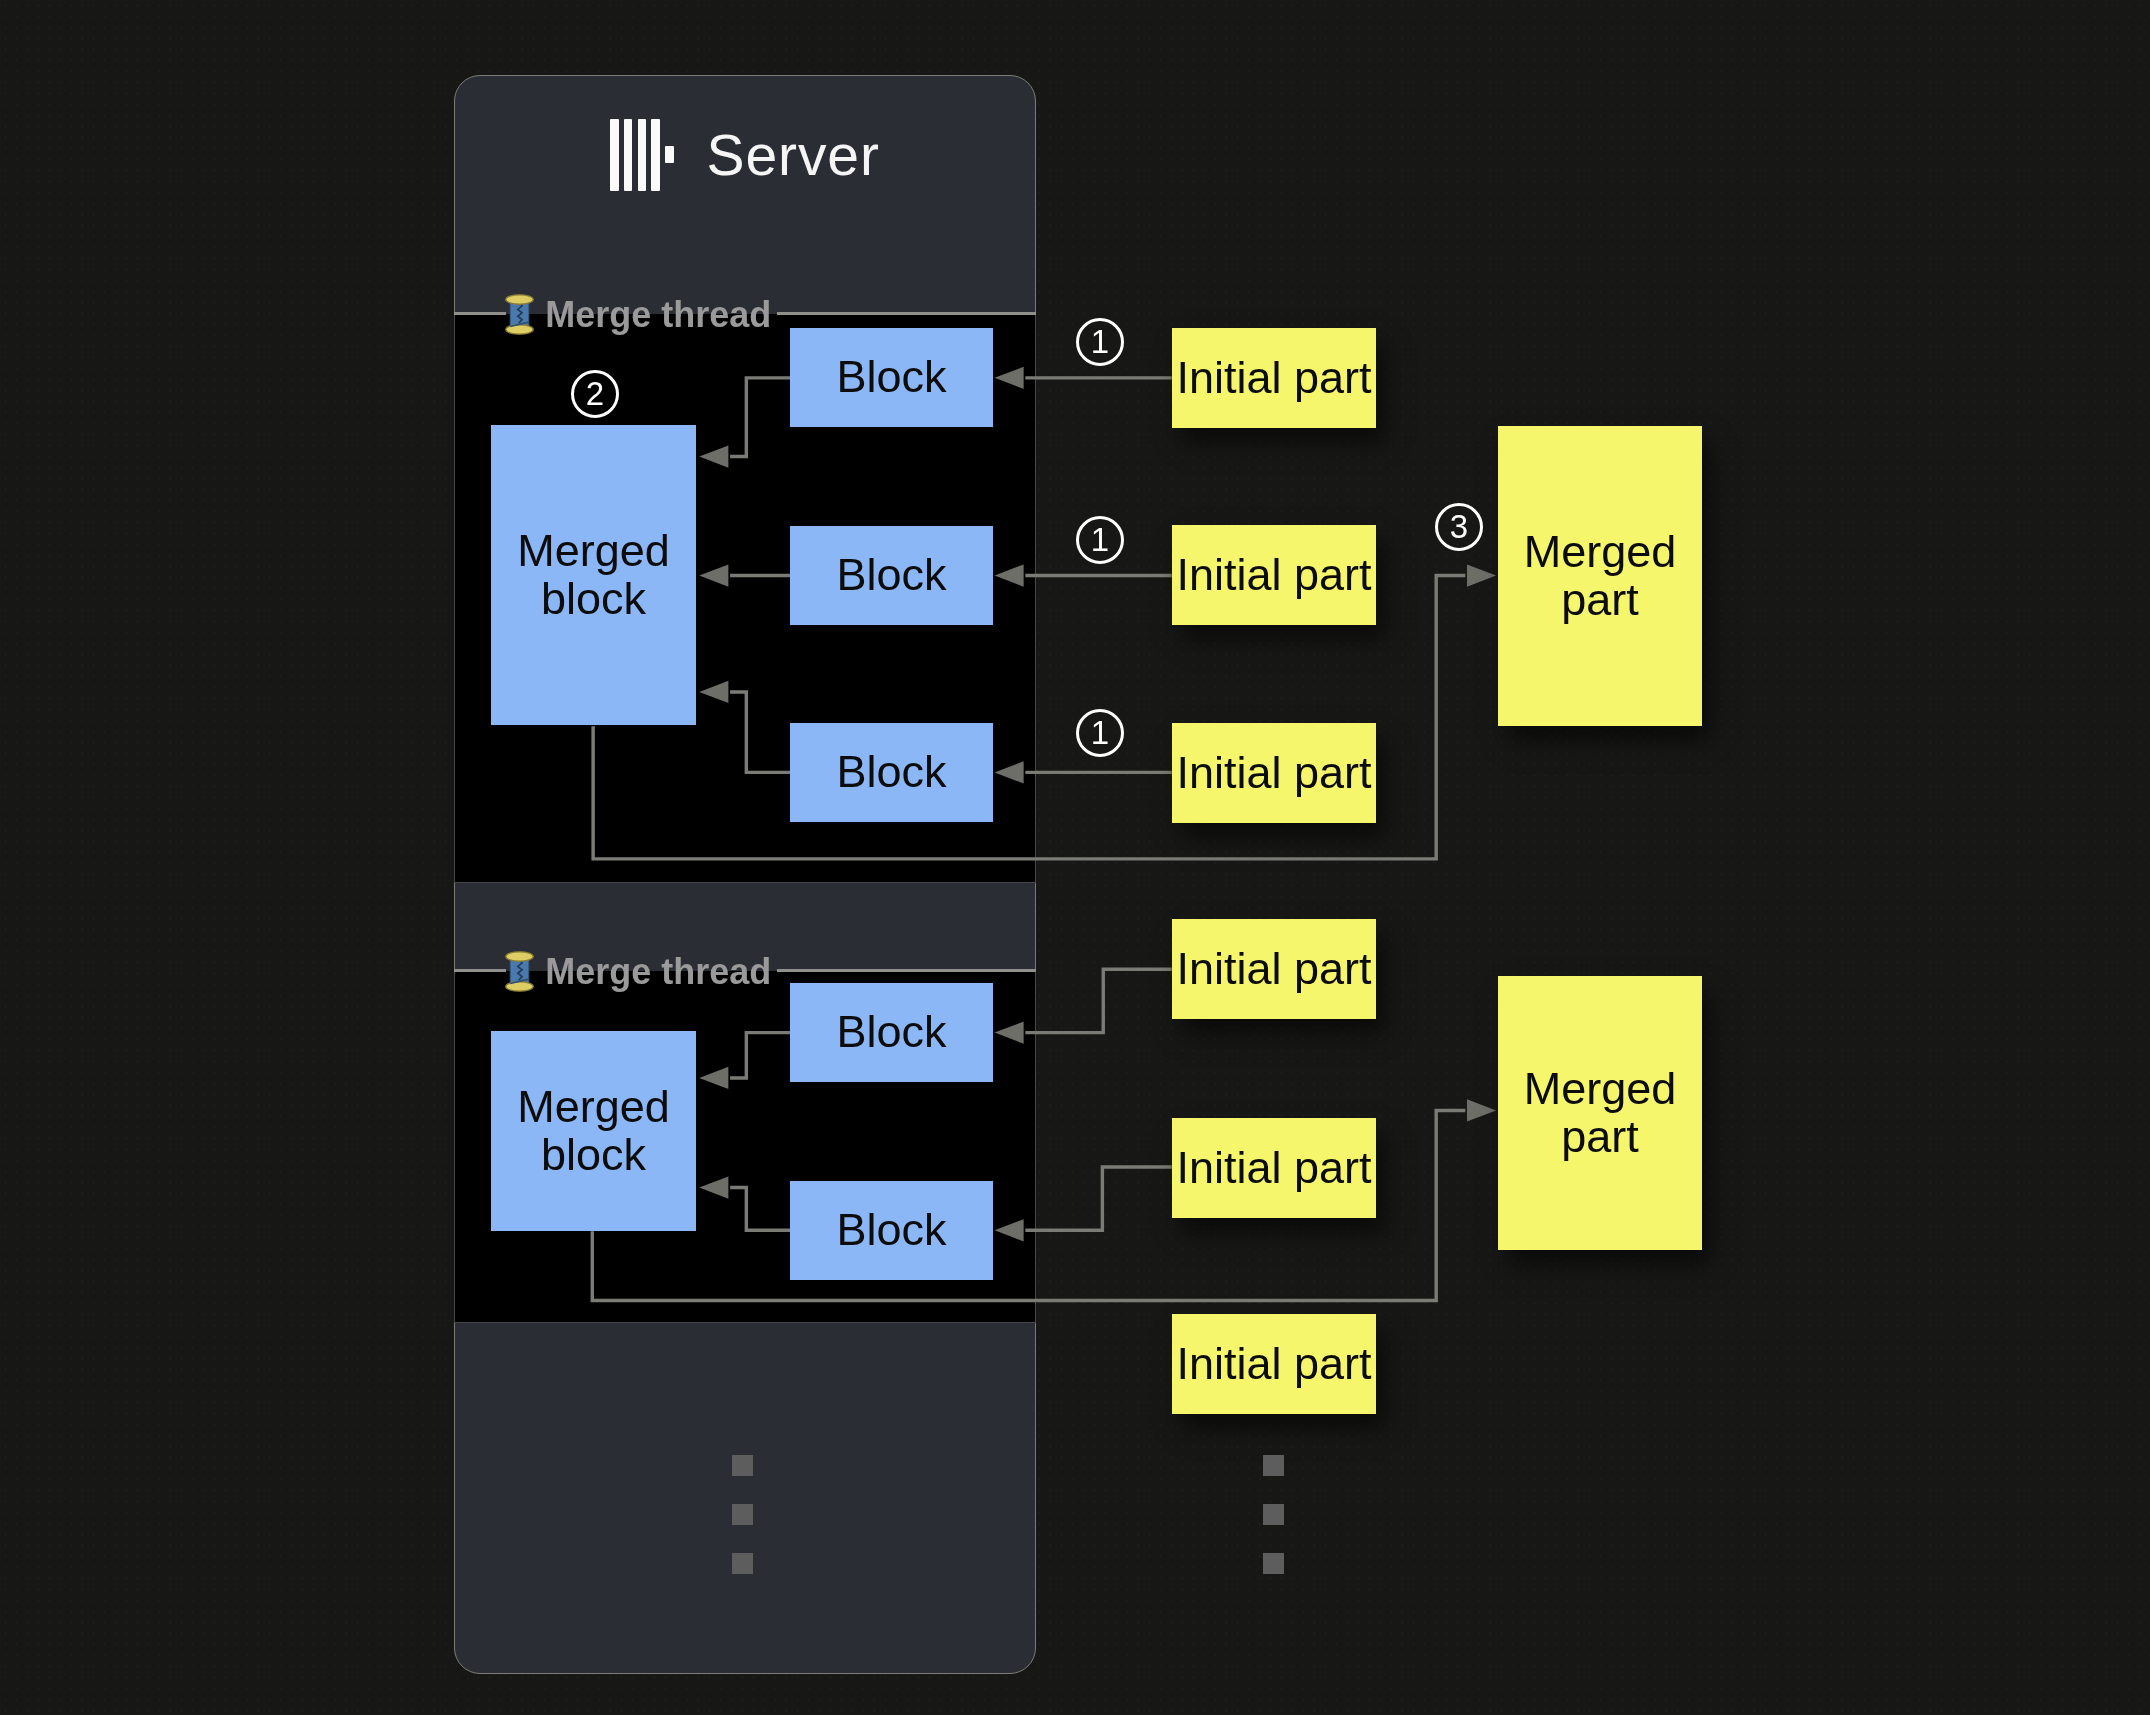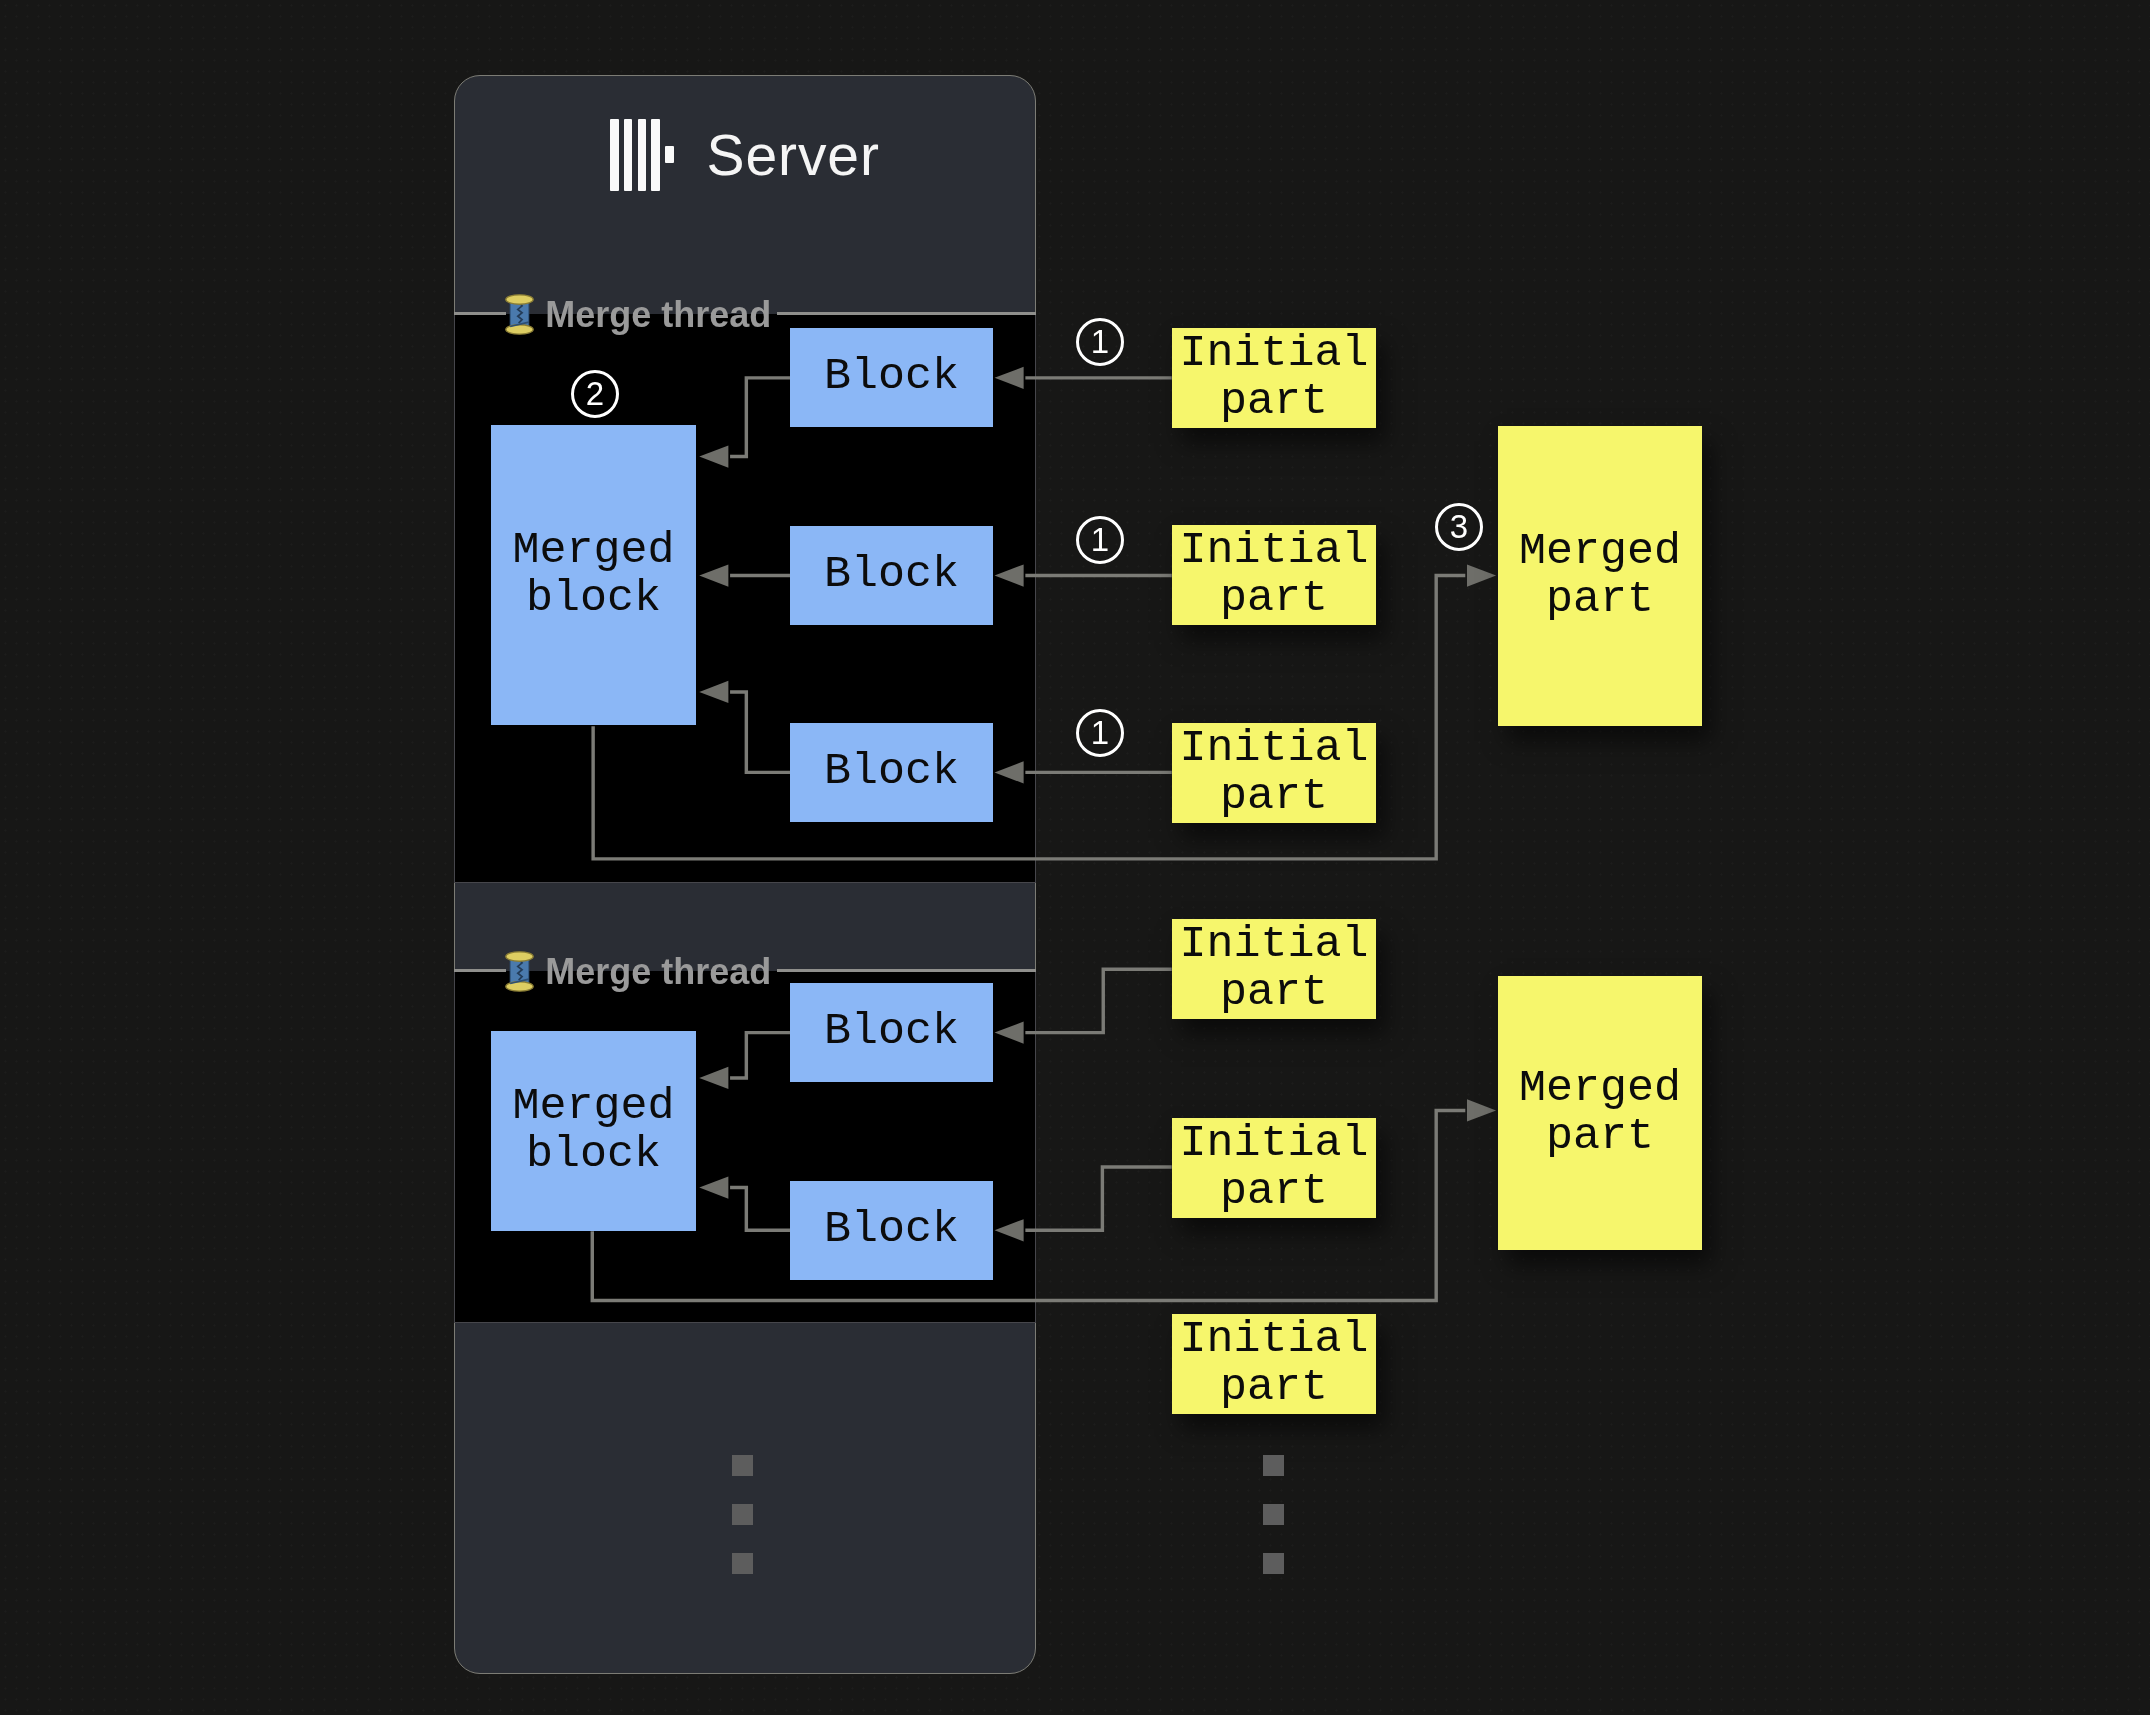--- a/index.html
+++ b/index.html
@@ -36,21 +36,21 @@
   
   .thread-label{
     position:absolute;display:flex;align-items:center;gap:10.3px;height:45px;
   }
   .thread-label .txt{color:#9a9a9a;font-size:36px;white-space:nowrap;font-weight:bold;}
   .spool{width:31px;height:41px;flex:0 0 auto;}
   
   .box{
     position:absolute;display:flex;align-items:center;justify-content:center;
     text-align:center;color:#0c0c0c;box-sizing:border-box;
-    font-size:45px;line-height:1.07;font-family:Liberation Mono, monospace;
+    font-size:45px;line-height:1.07;
   }
   .blue{background:#8bb7f6;}
   .yellow{background:#f6f66c;box-shadow:8.6px 15.4px 22px rgba(0,0,0,0.55);}
   
   .badge{
     position:absolute;width:48px;height:48px;border:3.4px solid #fff;border-radius:50%;
     box-sizing:border-box;display:flex;align-items:center;justify-content:center;
     color:#fff;font-size:33px;background:transparent;
   }
   

